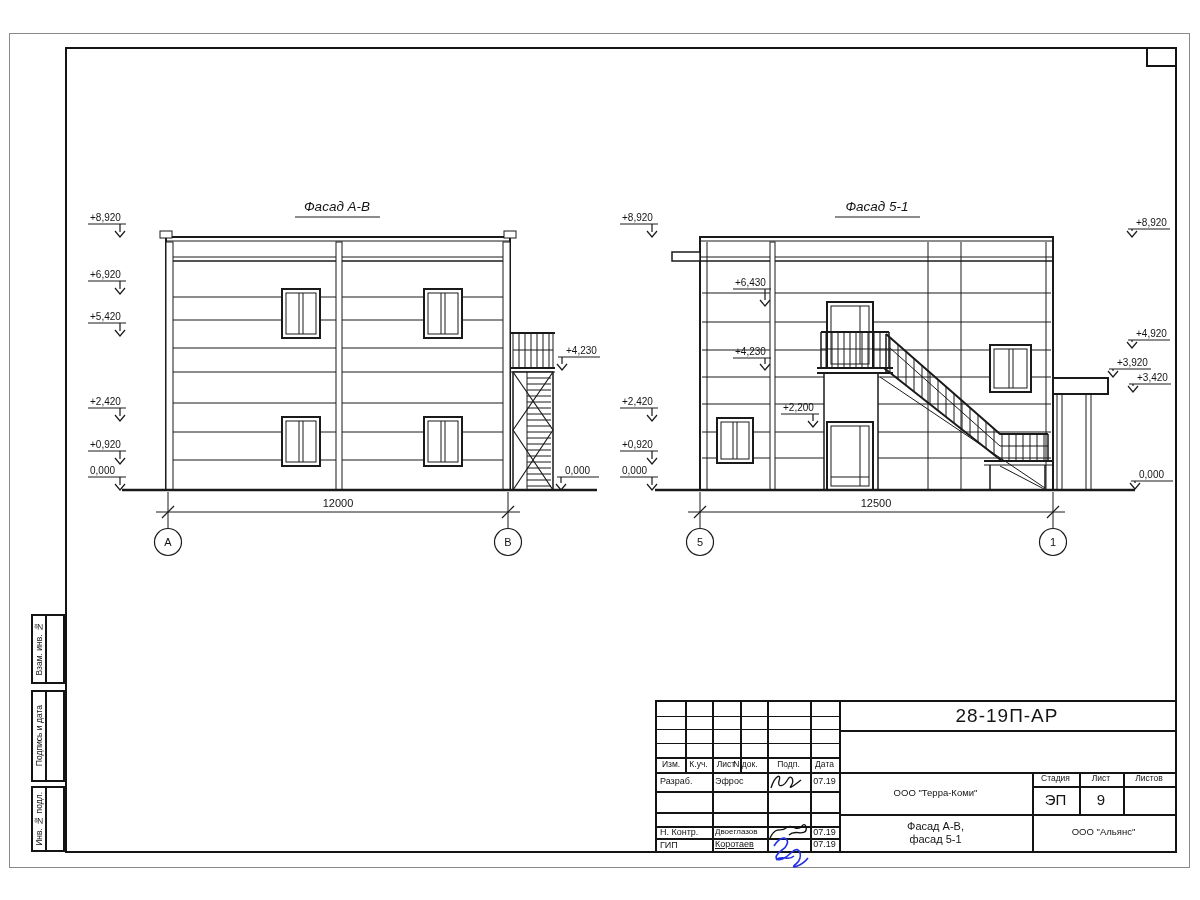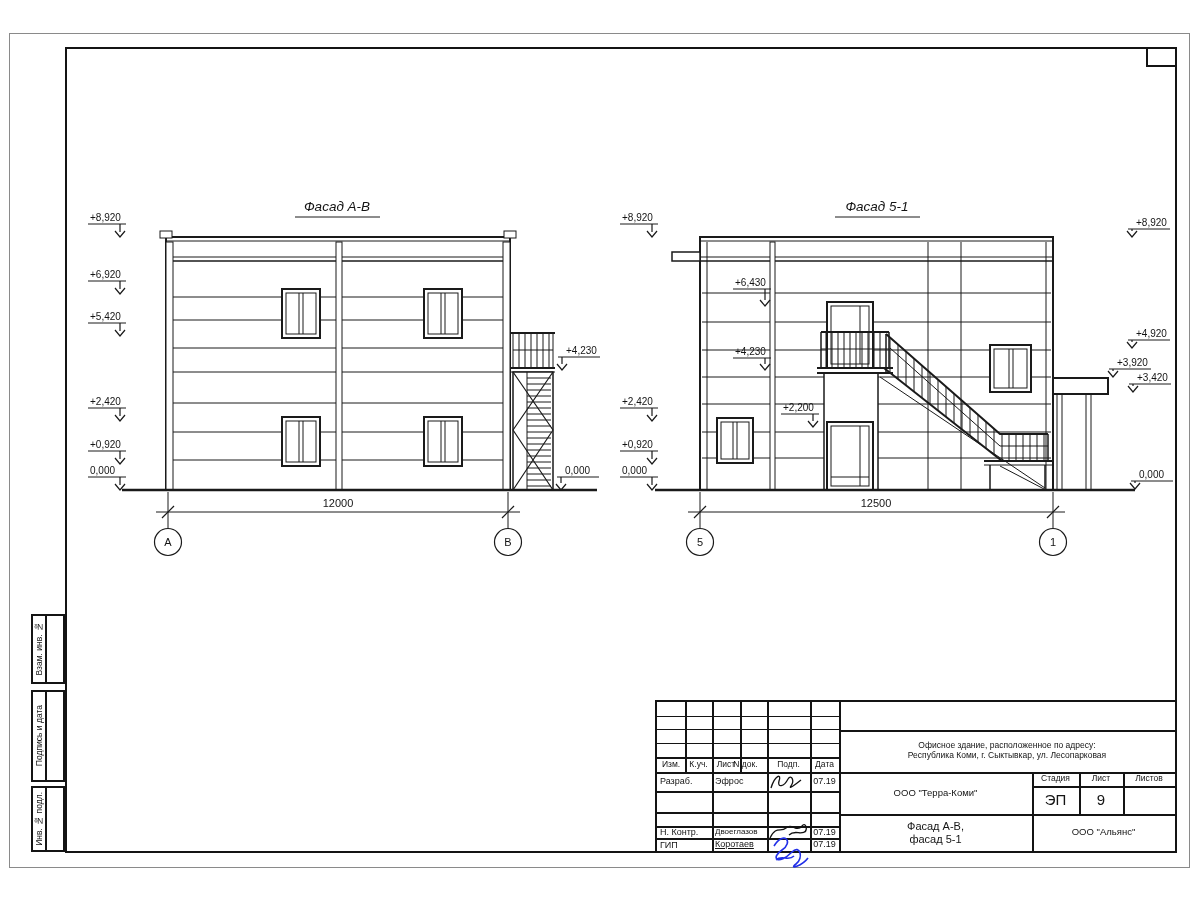--- a/index.html
+++ b/index.html
@@ -379,24 +379,21 @@
     <div class="cell left f9" style="left:0; top:136px; width:55px; height:14px;">ГИП</div>
     <div class="cell left f9" style="left:55px; top:136px; width:55px; height:13px;text-decoration:underline;">Коротаев</div>
     <div class="cell f9" style="left:153px; top:136px; width:29px; height:13px;">07.19</div>
 
     <svg class="sigsvg" width="43" height="100" viewBox="0 0 43 100">
       <path d="M4,16 C8,3 15,1 12,9 C10,16 17,15 21,7 C24,2 28,8 24,14 C21,18 29,12 34,8" stroke="#111" stroke-width="1.3" fill="none"></path>
       <path d="M3,66 C9,53 14,61 19,56 C25,50 29,61 35,54 C38,50 41,56 38,60 M22,63 C28,57 34,64 39,59" stroke="#111" stroke-width="1.3" fill="none"></path>
       <path d="M7,74 C17,58 27,70 15,78 C3,86 11,94 25,80 C33,72 37,86 29,92 C21,98 35,94 41,86 M9,88 C15,82 21,90 27,84" stroke="#2230e8" stroke-width="1.6" fill="none"></path>
     </svg>
 
-    <div class="cell" style="left:182px; top:28px; width:336px; height:42px; flex-direction:column;">
-      <div class="f85">Офисное здание, расположенное по адресу:</div>
-      <div class="f85">Республика Коми, г. Сыктывкар, ул. Лесопарковая</div>
-    </div>
+    <div class="cell f19" style="left:182px; top:0; width:336px; height:28px;">28-19П-АР</div>
     <div class="cell f95" style="left:182px; top:70px; width:193px; height:42px;">ООО "Терра-Коми"</div>
     <div class="cell f85" style="left:375px; top:70px; width:47px; height:14px;">Стадия</div>
     <div class="cell f85" style="left:422px; top:70px; width:44px; height:14px;">Лист</div>
     <div class="cell f85" style="left:466px; top:70px; width:52px; height:14px;">Листов</div>
     <div class="cell f15" style="left:375px; top:84px; width:47px; height:28px;">ЭП</div>
     <div class="cell f15" style="left:422px; top:84px; width:44px; height:28px;">9</div>
     <div class="cell" style="left:182px; top:112px; width:193px; height:37px; flex-direction:column;">
       <div class="f11">Фасад А-В,</div>
       <div class="f11">фасад 5-1</div>
     </div>

